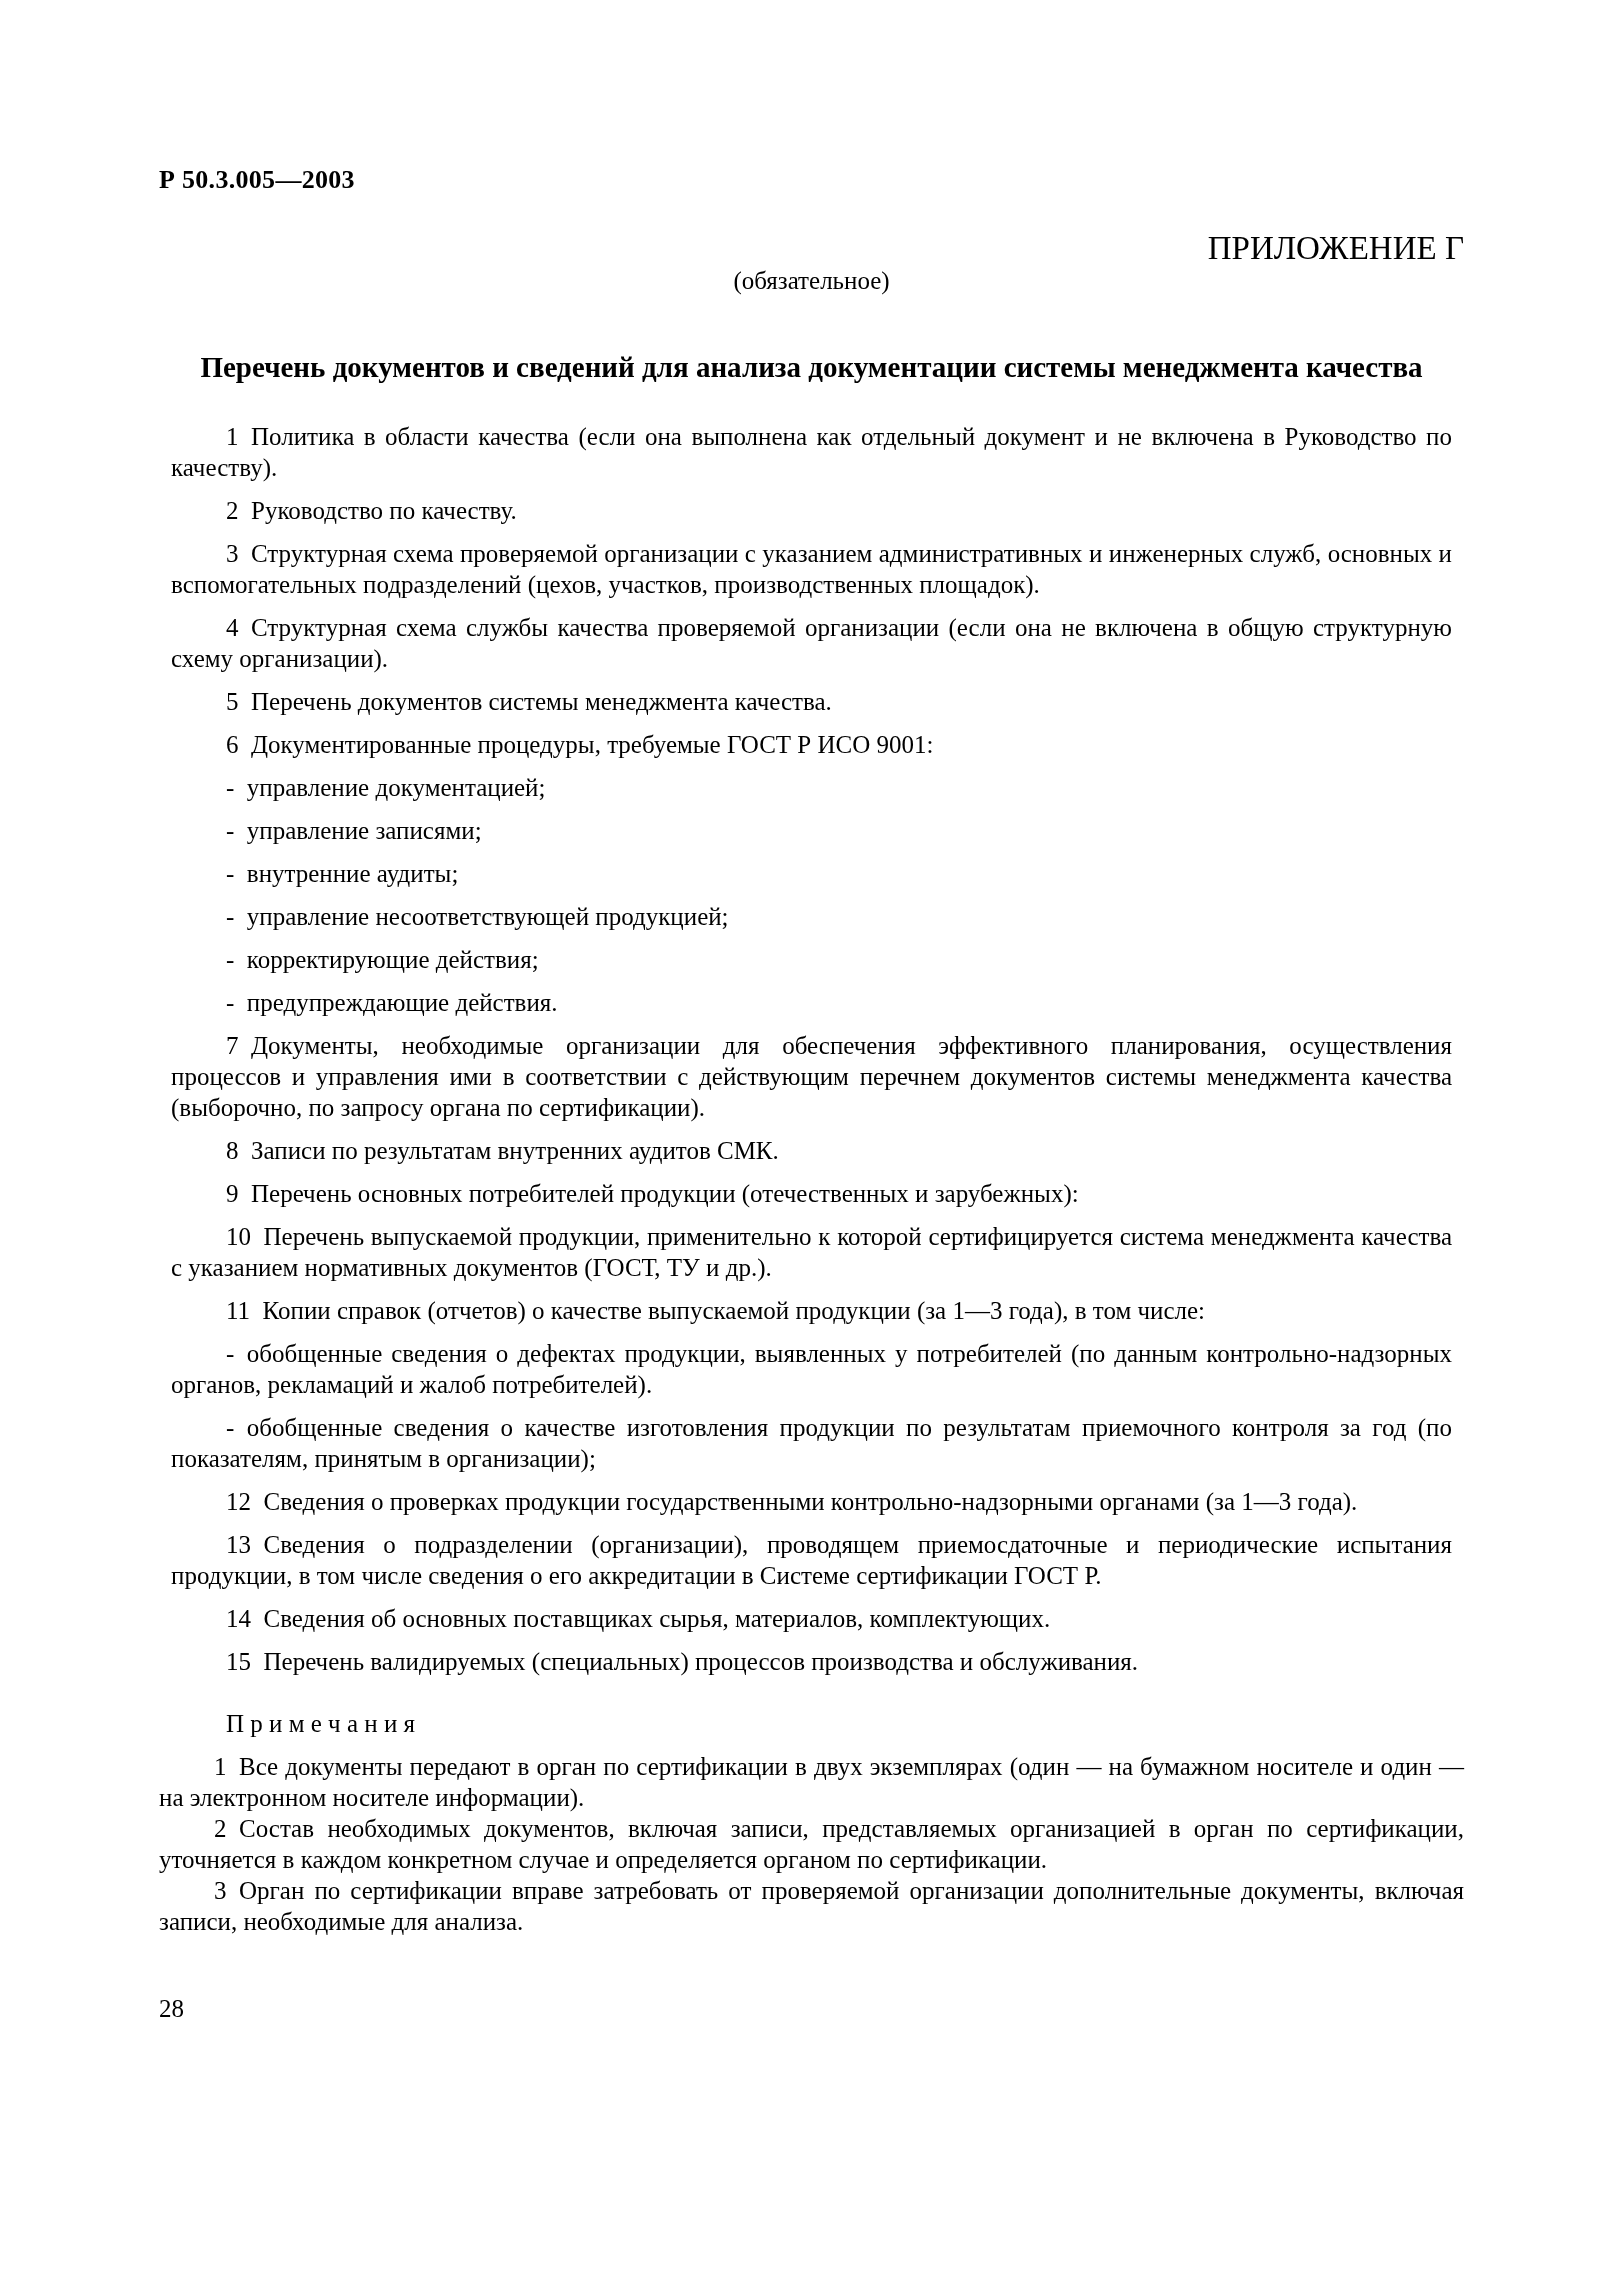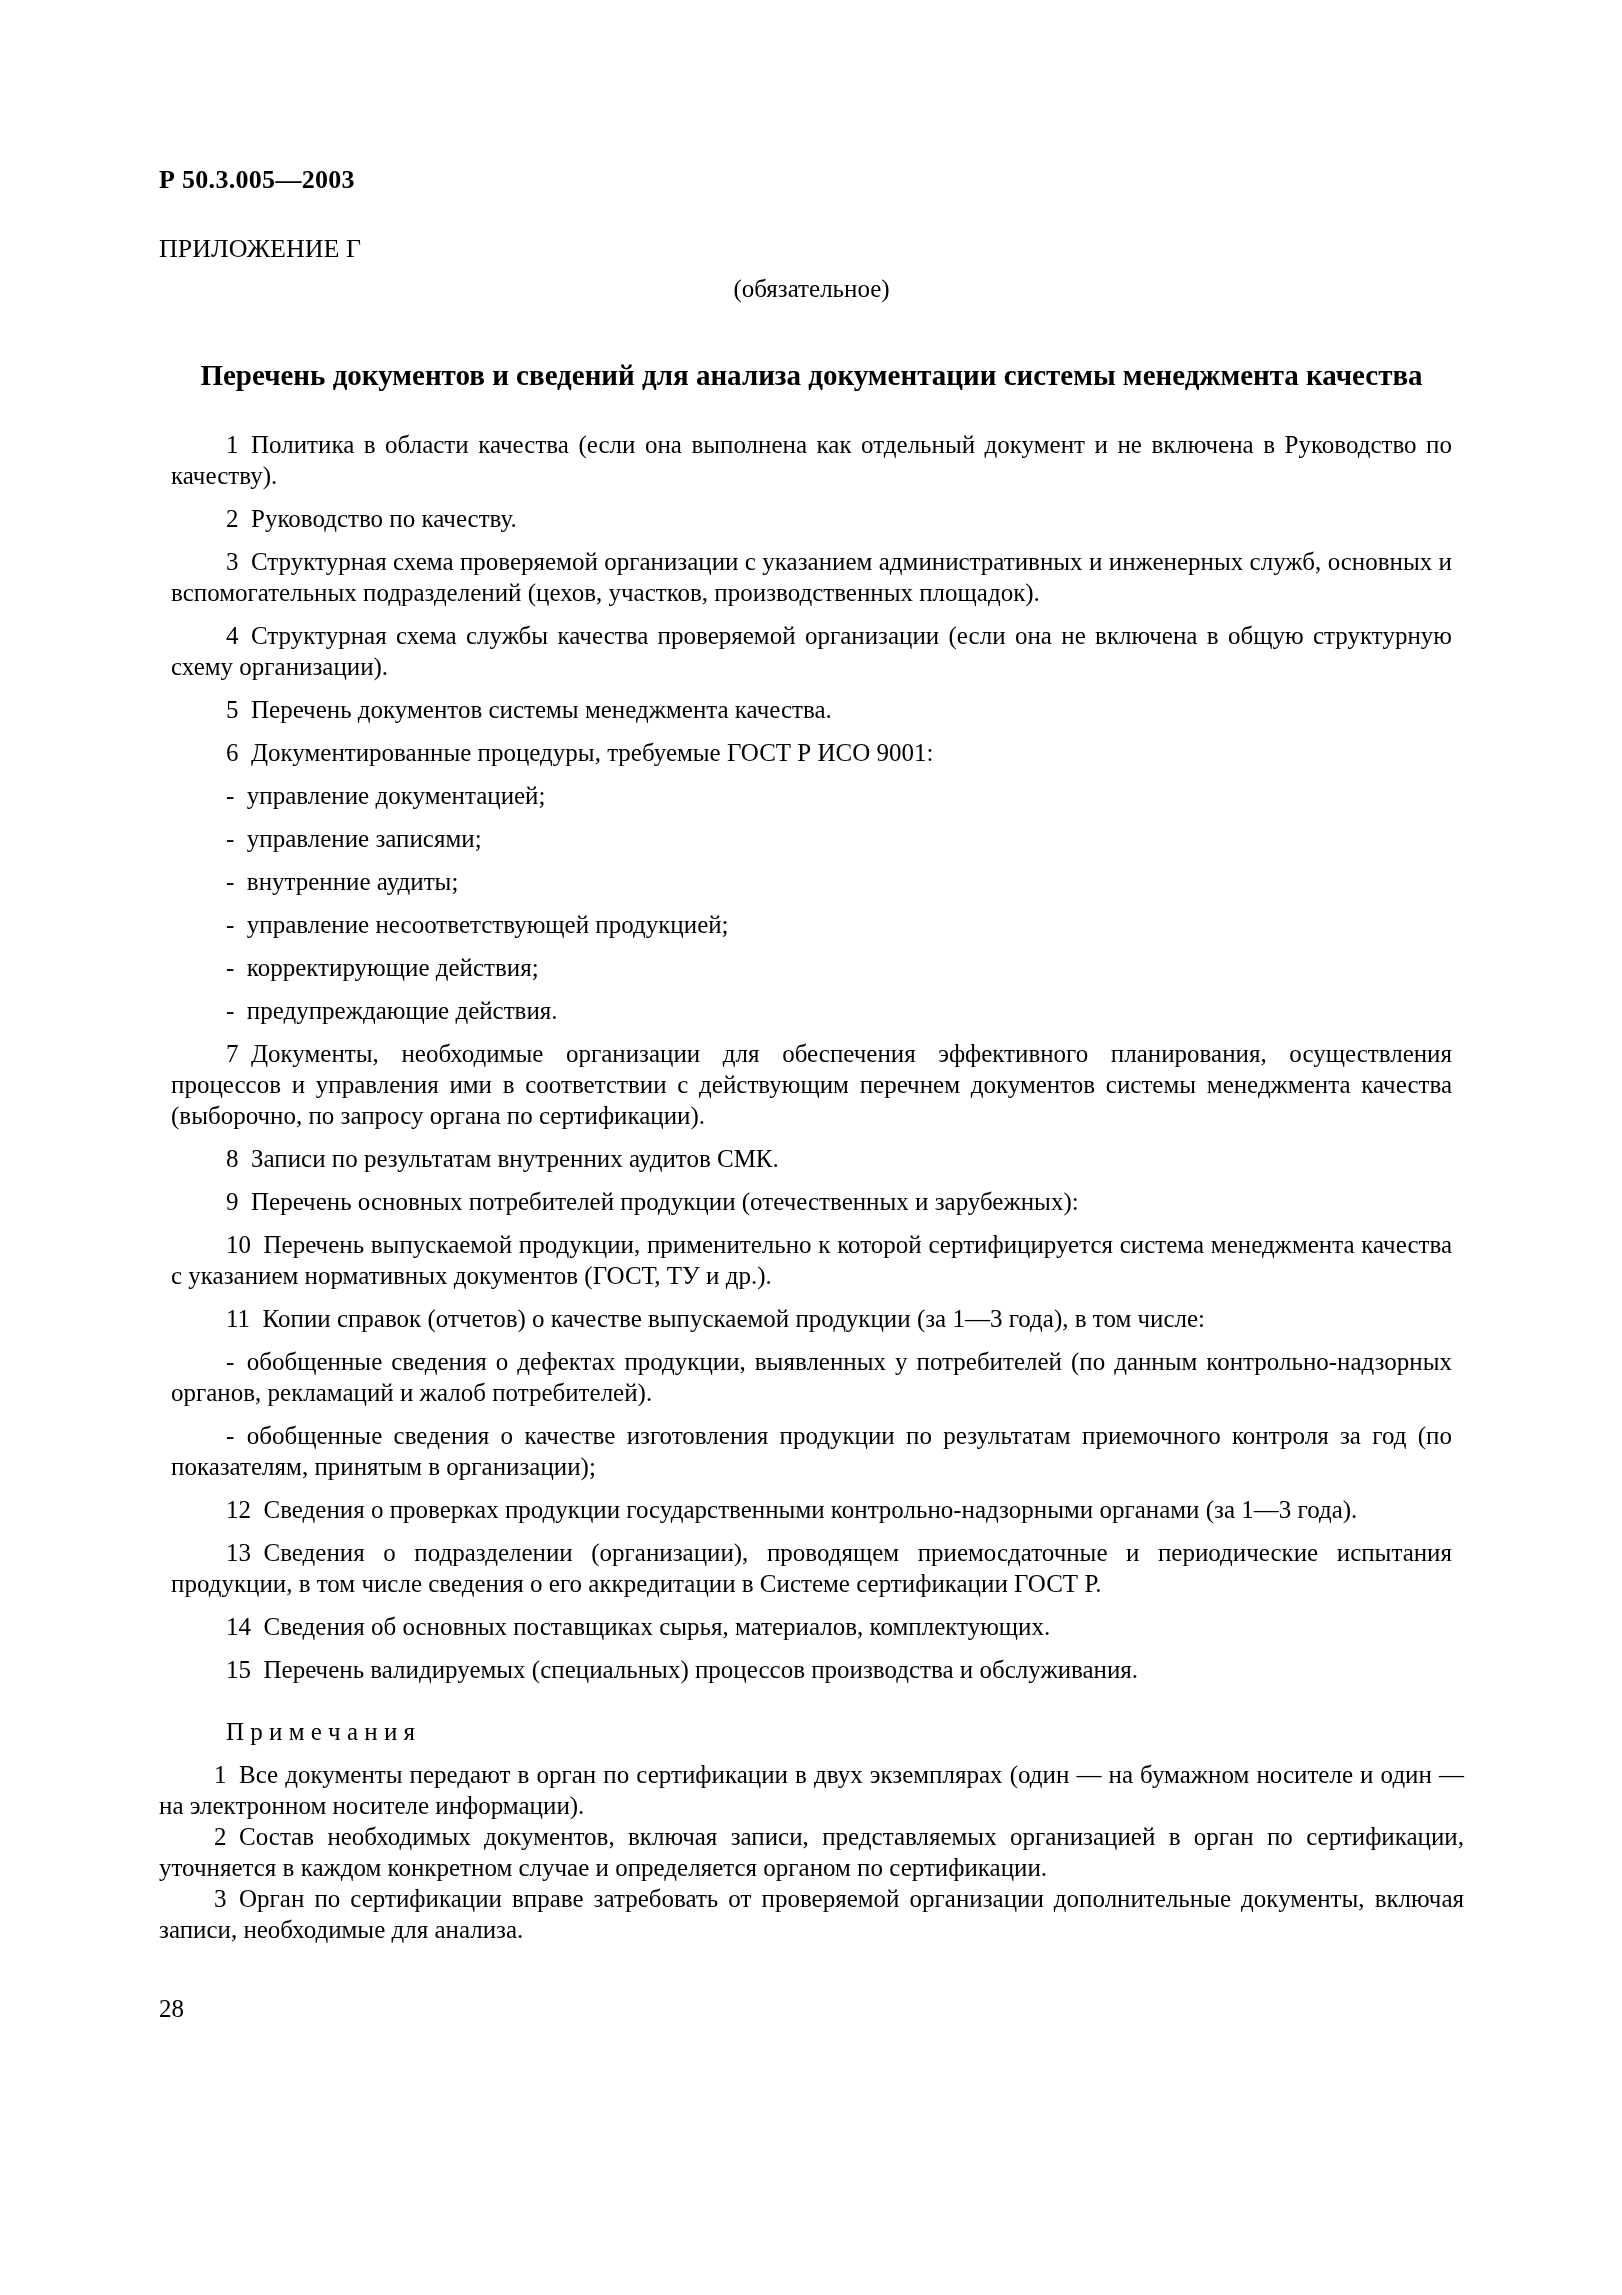--- a/index.html
+++ b/index.html
@@ -21,30 +21,30 @@
     width: 1305px;
     font-family: Liberation Serif, serif;
   }
   .doc-code {
     font-weight: bold;
     font-size: 26px;
     line-height: 30px;
     letter-spacing: 0.3px;
   }
   .appendix-title {
-    text-align: left;
-    font-size: 26px;
+    text-align: right;
+    font-size: 33px;
     line-height: 31px;
     margin-top: 38px;
   }
   .appendix-subtitle {
     text-align: center;
     font-size: 25px;
     line-height: 30px;
-    margin-top: 10px;
+    margin-top: 2px;
   }
   .heading {
     text-align: center;
     font-weight: bold;
     font-size: 29px;
     line-height: 31px;
     margin-top: 56px;
   }
   .body-text { margin-top: 38px; }
   .body-text p,

